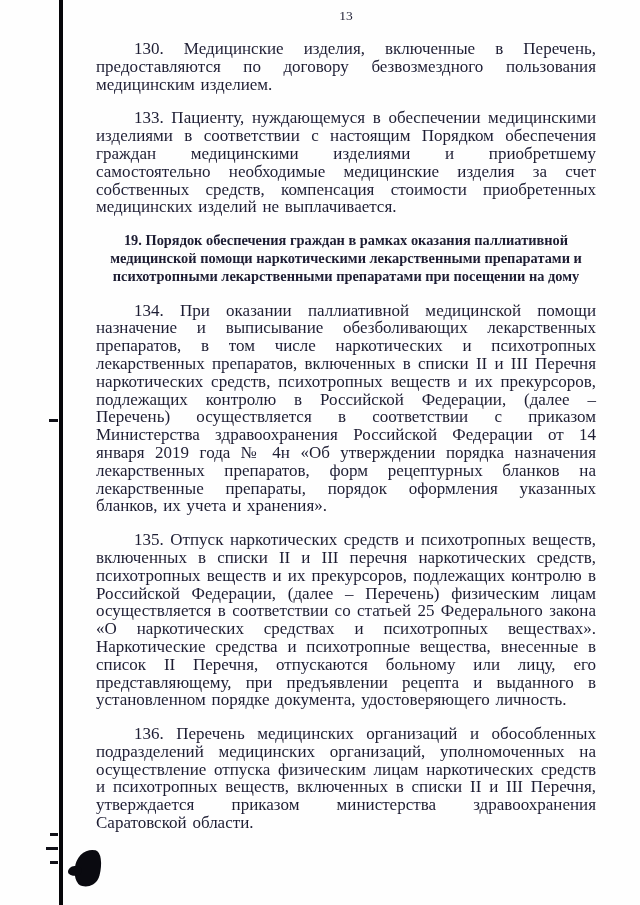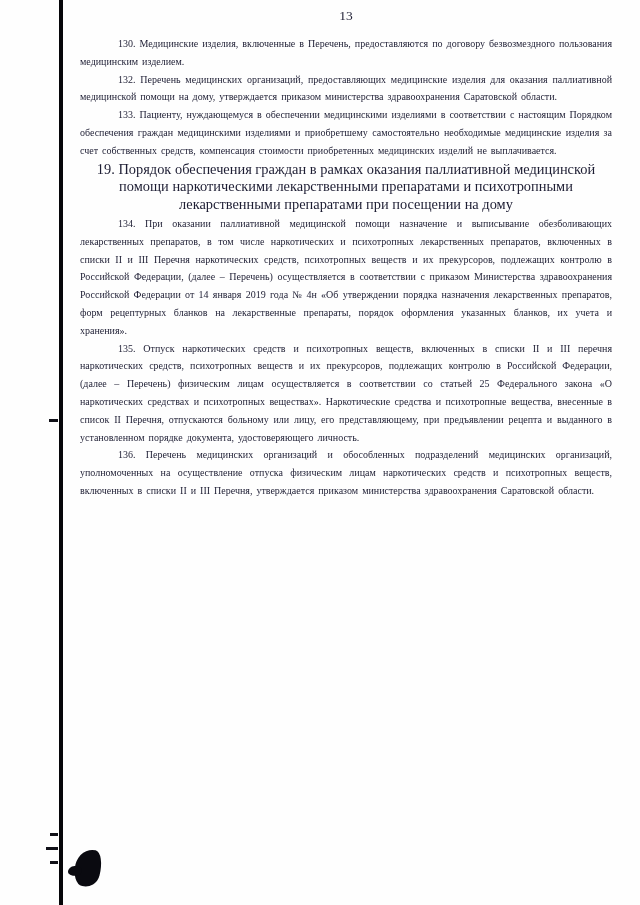--- a/index.html
+++ b/index.html
@@ -62,53 +62,52 @@
     right: 28px;
     top: 8px;
   }
   .page-number {
     text-align: center;
     font-size: 13.5px;
     line-height: 16px;
     margin: 0 0 11px 0;
   }
   .para {
-    margin: 0;
-    font-size: 10px;
+    margin: 16px;
+    font-size: 17px;
     line-height: 17.8px;
     text-align: justify;
     text-indent: 38px;
     word-spacing: 1.5px;
   }
   .heading {
     margin: 1px 0 1px 0;
     font-size: 14.4px;
     line-height: 17.8px;
-    font-weight: normal;
+    font-weight: bold;
     text-align: center;
     text-indent: 0;
   }
 </style>
 </head>
 <body>
 
 <div class="page">
 
   <div class="left-bar"></div>
   <div class="tick t1"></div>
   <div class="tick t2"></div>
   <div class="tick t3"></div>
   <div class="tick t4"></div>
   <div class="blot"></div>
 
   <div class="content">
     <div class="page-number">13</div>
 
     <p class="para">130. Медицинские изделия, включенные в Перечень, предоставляются по договору безвозмездного пользования медицинским изделием.</p>
-    <p class="para">132. Перечень медицинских организаций, предоставляющих медицинские изделия для оказания паллиативной медицинской помощи на дому, утверждается приказом министерства здравоохранения Саратовской области.</p>
     <p class="para">133. Пациенту, нуждающемуся в обеспечении медицинскими изделиями в соответствии с настоящим Порядком обеспечения граждан медицинскими изделиями и приобретшему самостоятельно необходимые медицинские изделия за счет собственных средств, компенсация стоимости приобретенных медицинских изделий не выплачивается.</p>
 
     <h2 class="heading">19. Порядок обеспечения граждан в рамках оказания паллиативной медицинской помощи наркотическими лекарственными препаратами и психотропными лекарственными препаратами при посещении на дому</h2>
 
     <p class="para">134. При оказании паллиативной медицинской помощи назначение и выписывание обезболивающих лекарственных препаратов, в том числе наркотических и психотропных лекарственных препаратов, включенных в списки II и III Перечня наркотических средств, психотропных веществ и их прекурсоров, подлежащих контролю в Российской Федерации, (далее – Перечень) осуществляется в соответствии с приказом Министерства здравоохранения Российской Федерации от 14 января 2019 года № 4н «Об утверждении порядка назначения лекарственных препаратов, форм рецептурных бланков на лекарственные препараты, порядок оформления указанных бланков, их учета и хранения».</p>
     <p class="para">135. Отпуск наркотических средств и психотропных веществ, включенных в списки II и III перечня наркотических средств, психотропных веществ и их прекурсоров, подлежащих контролю в Российской Федерации, (далее – Перечень) физическим лицам осуществляется в соответствии со статьей 25 Федерального закона «О наркотических средствах и психотропных веществах». Наркотические средства и психотропные вещества, внесенные в список II Перечня, отпускаются больному или лицу, его представляющему, при предъявлении рецепта и выданного в установленном порядке документа, удостоверяющего личность.</p>
     <p class="para">136. Перечень медицинских организаций и обособленных подразделений медицинских организаций, уполномоченных на осуществление отпуска физическим лицам наркотических средств и психотропных веществ, включенных в списки II и III Перечня, утверждается приказом министерства здравоохранения Саратовской области.</p>
   </div>
 
 </div>

